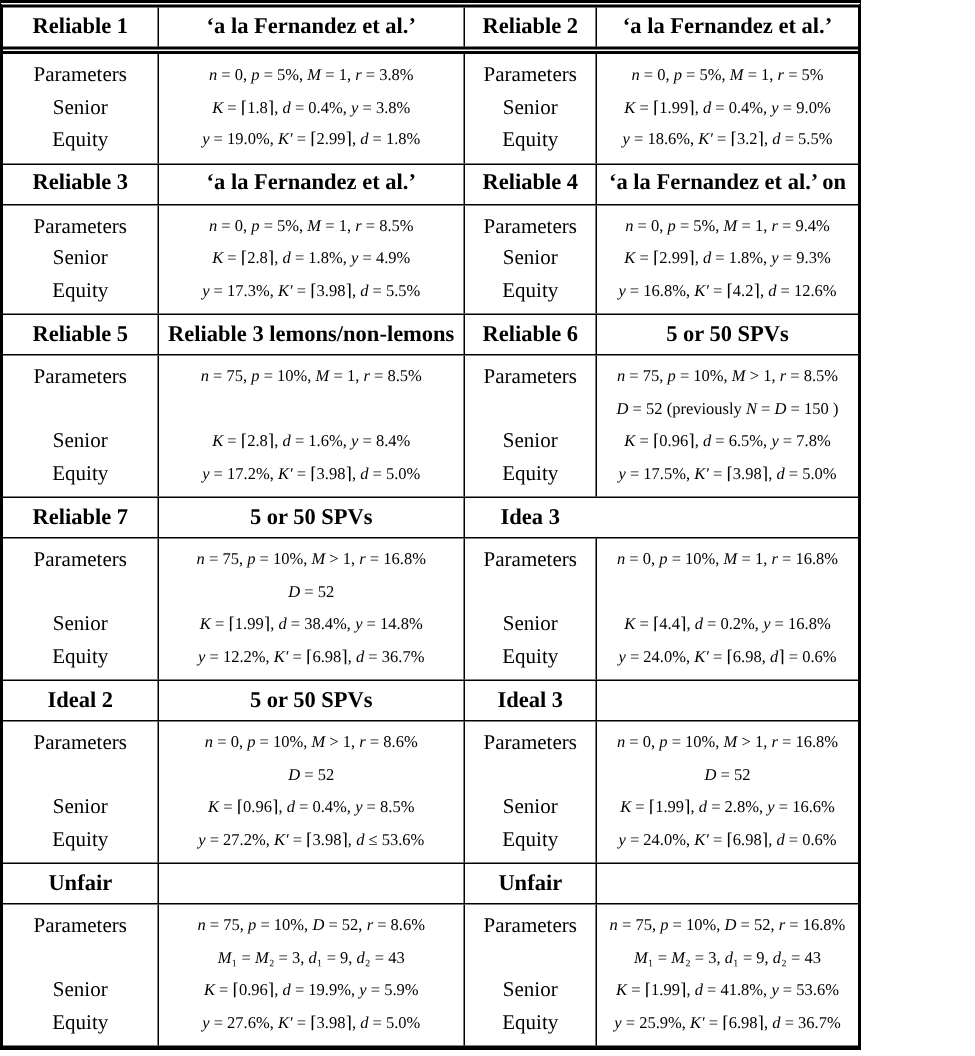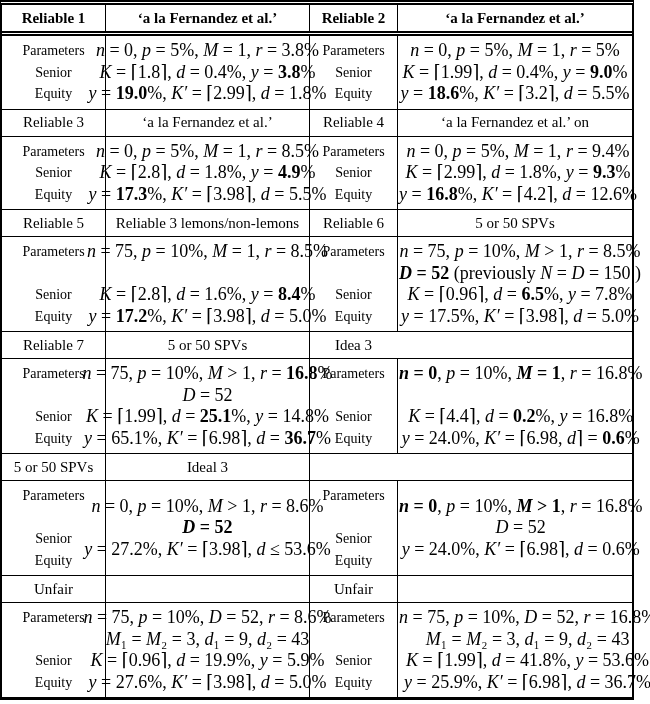--- a/index.html
+++ b/index.html
@@ -1,44 +1,44 @@
 <!DOCTYPE html>
 <html><head>
 <meta charset="utf-8">
 <style>
   html,body{margin:0;padding:0;background:#ffffff;}
   body{font-family:"Liberation Serif","DejaVu Serif",serif;color:#000;}
   .paper-table{
-    width:634px;box-sizing:border-box;
+    width:574px;box-sizing:border-box;
     border-left:2px solid #000;border-right:2px solid #000;
     border-top:5px double #000;border-bottom:3px solid #000;
     background:#fff;
   }
   .hrow{
     display:grid;grid-template-columns:103px 204px 88px 1fr;
     border-top:1.5px solid #000;border-bottom:1.5px solid #000;
     font-size:15px;
   }
   .hrow.toprow{border-top:none;border-bottom:5px double #000;}
   .hrow.toprow .cell{font-weight:bold;}
   .hrow .cell{
     display:flex;align-items:center;justify-content:center;
-    height:26px;text-align:center;white-space:nowrap;
+    height:26px;text-align:center;white-space:nowrap;font-weight:bold;
   }
   .crow{display:grid;grid-template-columns:103px 204px 88px 1fr;}
   .cell+.cell{border-left:1.5px solid #000;}
   .crow .cell{
     display:flex;flex-direction:column;justify-content:center;align-items:center;
     padding:4px 1px;
   }
   .lab,.ml{line-height:21.5px;height:21.5px;white-space:nowrap;}
   .lab{font-size:14px;}
-  .ml{font-size:18px;}
+  .ml{font-size:11px;}
   .it{font-style:italic;}
-  .bd{font-weight:bold;}
+  .bd{font-weight:normal;}
 </style>
 </head>
 <body>
 
 <div class="paper-table">
 
   <div class="hrow toprow">
     <div class="cell">Reliable 1</div>
     <div class="cell">‘a la Fernandez et al.’</div>
     <div class="cell">Reliable 2</div>
@@ -137,63 +137,66 @@
   <div class="crow">
     <div class="cell">
       <div class="lab">Parameters</div>
       <div class="lab"></div>
       <div class="lab">Senior</div>
       <div class="lab">Equity</div>
     </div>
     <div class="cell">
       <div class="ml"><span class="it">n</span><span> = 75,  </span><span class="it">p</span><span> = 10%,  </span><span class="it">M</span><span> &gt; 1,  </span><span class="it">r</span><span> = </span><span class="bd">16.8</span><span>%</span></div>
       <div class="ml"><span class="it">D</span><span> = 52</span></div>
-      <div class="ml"><span class="it">K</span><span> = ⌈1.99⌉,  </span><span class="it">d</span><span> = </span><span class="bd">25.1</span><span>%,  </span><span class="it">y</span><span> = 14.8%</span></div>
-      <div class="ml"><span class="it">y</span><span> = 65.1%,  </span><span class="it">K′</span><span> = ⌈6.98⌉,  </span><span class="it">d</span><span> = </span><span class="bd">36.7</span><span>%</span></div>
+      <div class="ml"><span class="it">K</span><span> = ⌈1.99⌉,  </span><span class="it">d</span><span> = </span><span class="bd">38.4</span><span>%,  </span><span class="it">y</span><span> = 14.8%</span></div>
+      <div class="ml"><span class="it">y</span><span> = 12.2%,  </span><span class="it">K′</span><span> = ⌈6.98⌉,  </span><span class="it">d</span><span> = </span><span class="bd">36.7</span><span>%</span></div>
     </div>
     <div class="cell">
       <div class="lab">Parameters</div>
       <div class="lab"></div>
       <div class="lab">Senior</div>
       <div class="lab">Equity</div>
     </div>
     <div class="cell">
       <div class="ml"><span class="it bd">n</span><span class="bd"> = 0</span><span>,  </span><span class="it">p</span><span> = 10%,  </span><span class="it bd">M</span><span class="bd"> = 1</span><span>,  </span><span class="it">r</span><span> = 16.8%</span></div>
       <div class="ml"></div>
       <div class="ml"><span class="it">K</span><span> = ⌈4.4⌉,  </span><span class="it">d</span><span> = </span><span class="bd">0.2</span><span>%,  </span><span class="it">y</span><span> = 16.8%</span></div>
       <div class="ml"><span class="it">y</span><span> = 24.0%, </span><span class="it">K′</span><span> = ⌈6.98, </span><span class="it">d</span><span>⌉ = </span><span class="bd">0.6</span><span>%</span></div>
     </div>
   </div>
 
   <div class="hrow">
+    <div class="cell">Ideal 2</div>
     <div class="cell">5 or 50 SPVs</div>
     <div class="cell">Ideal 3</div>
     <div class="cell"></div>
   </div>
   <div class="crow">
     <div class="cell">
       <div class="lab">Parameters</div>
       <div class="lab"></div>
       <div class="lab">Senior</div>
       <div class="lab">Equity</div>
     </div>
     <div class="cell">
       <div class="ml"><span class="it">n</span><span> = 0,  </span><span class="it">p</span><span> = 10%,  </span><span class="it">M</span><span> &gt; 1,  </span><span class="it">r</span><span> = 8.6%</span></div>
       <div class="ml"><span class="it bd">D</span><span class="bd"> = 52</span></div>
+      <div class="ml"><span class="it">K</span><span> = ⌈0.96⌉, </span><span class="it">d</span><span> = 0.4%,  </span><span class="it">y</span><span> = 8.5%</span></div>
       <div class="ml"><span class="it">y</span><span> = 27.2%,  </span><span class="it">K′</span><span> = ⌈3.98⌉,  </span><span class="it">d</span><span> ≤ 53.6%</span></div>
     </div>
     <div class="cell">
       <div class="lab">Parameters</div>
       <div class="lab"></div>
       <div class="lab">Senior</div>
       <div class="lab">Equity</div>
     </div>
     <div class="cell">
       <div class="ml"><span class="it bd">n</span><span class="bd"> = 0</span><span>, </span><span class="it">p</span><span> = 10%, </span><span class="it bd">M</span><span class="bd"> &gt; 1</span><span>, </span><span class="it">r</span><span> = 16.8%</span></div>
       <div class="ml"><span class="it">D</span><span> = 52</span></div>
+      <div class="ml"><span class="it">K</span><span> = ⌈1.99⌉, </span><span class="it">d</span><span> = 2.8%, </span><span class="it">y</span><span> = 16.6%</span></div>
       <div class="ml"><span class="it">y</span><span> = 24.0%, </span><span class="it">K′</span><span> = ⌈6.98⌉,  </span><span class="it">d</span><span> = 0.6%</span></div>
     </div>
   </div>
 
   <div class="hrow">
     <div class="cell">Unfair</div>
     <div class="cell"></div>
     <div class="cell">Unfair</div>
     <div class="cell"></div>
   </div>

